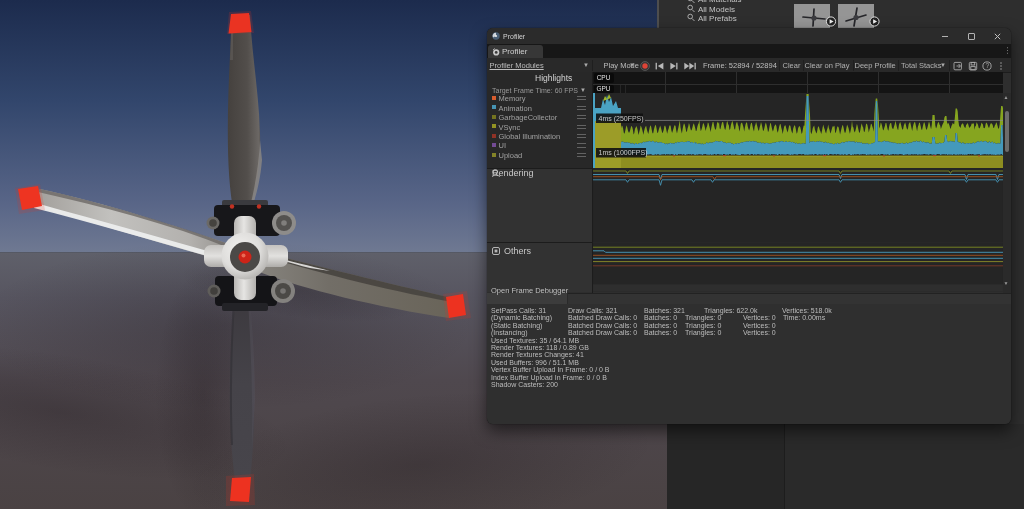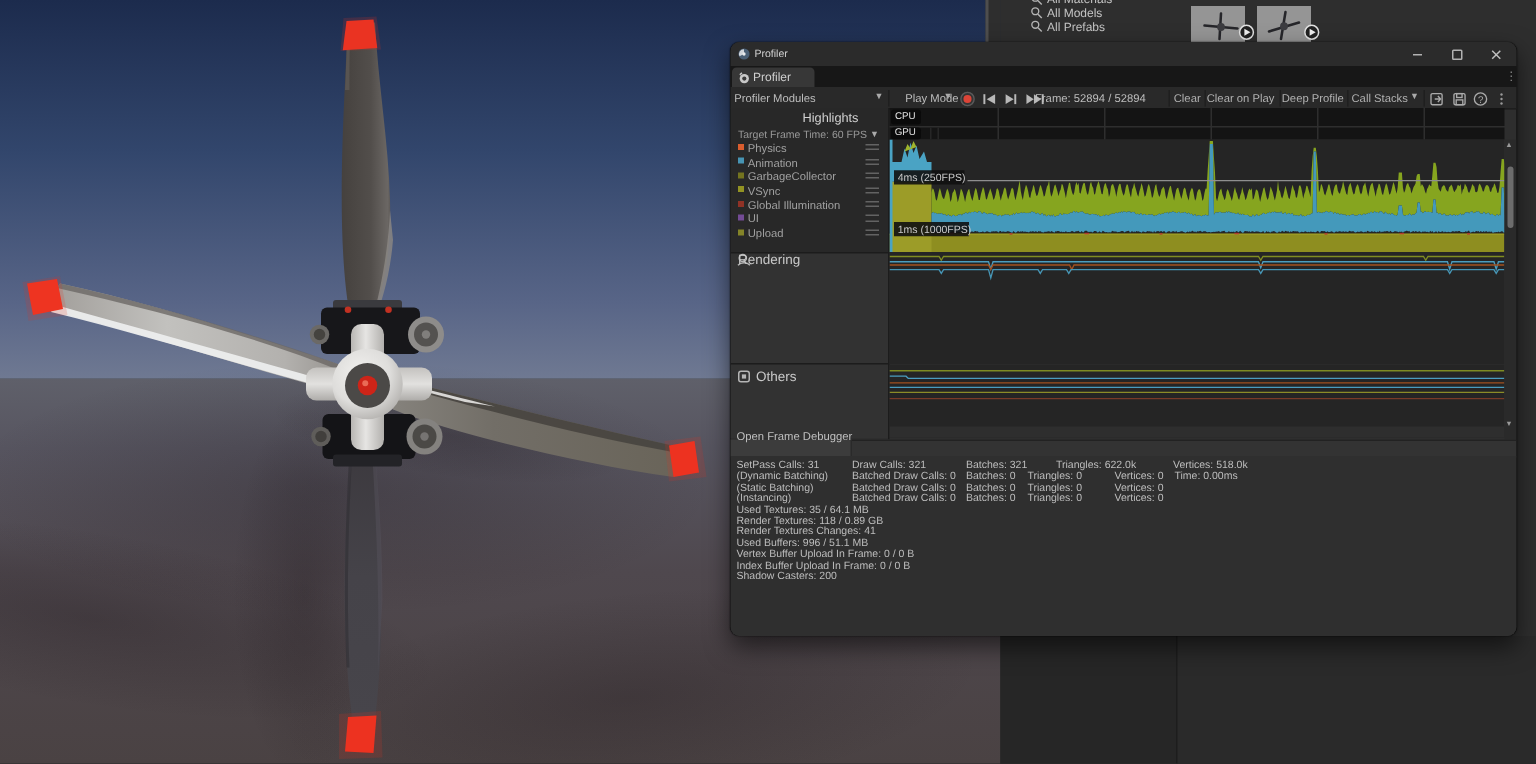--- a/index.html
+++ b/index.html
@@ -198,49 +198,49 @@
   <div class="abs" style="left:0.5px;top:17px;width:55.5px;height:13px;background:#373737;border-radius:3px 3px 0 0;"></div>
   <svg class="abs" style="left:5px;top:19.5px;" width="8" height="8" viewBox="0 0 8 8">
     <circle cx="4.2" cy="4.4" r="3.1" fill="#c8c8c8"></circle>
     <circle cx="4.2" cy="4.4" r="1.4" fill="#3a3a3a"></circle>
     <path d="M1.2,1.8 L2.6,0.6" stroke="#c8c8c8" stroke-width="1"></path>
   </svg>
   <div class="abs" style="left:15px;top:19px;font-size:8px;color:#cfcfcf;">Profiler</div>
   <div class="abs" style="left:516.5px;top:18px;font-size:8px;color:#8a8a8a;">⋮</div>
 
   <div class="abs" style="left:0;top:30px;width:524px;height:14px;background:#292929;border-bottom:0.5px solid #1d1d1d;"></div>
-  <div class="tbt" style="left:2.5px;">Profiler Modules</div>
+  <div class="tbt" style="left:2.5px;text-decoration:underline;">Profiler Modules</div>
   <div class="arr" style="left:96px;top:34px;">▼</div>
   <div class="sep" style="left:104.5px;"></div>
   <div class="tbt" style="left:106.5px;margin-left:10px;">Play Mode</div>
   <div class="arr" style="left:142px;top:34px;">▼</div>
 
   <svg class="abs" style="left:150px;top:31.5px;" width="62" height="12" viewBox="0 0 62 12">
     <circle cx="8" cy="6" r="5" fill="#343434"></circle>
     <circle cx="8" cy="6" r="4.4" fill="none" stroke="#5a5a5a" stroke-width="0.9"></circle>
     <circle cx="8" cy="6" r="2.7" fill="#dc4437"></circle>
     <g fill="#b8b8b8">
       <rect x="18.6" y="2.8" width="1.3" height="6.6"></rect>
       <path d="M26.4,2.8 L20.8,6.1 L26.4,9.4 Z"></path>
       <path d="M33.4,2.8 L38.8,6.1 L33.4,9.4 Z"></path>
       <rect x="39.2" y="2.8" width="1.3" height="6.6"></rect>
       <path d="M47.3,2.8 L52.2,6.1 L47.3,9.4 Z"></path>
       <path d="M52.3,2.8 L57.2,6.1 L52.3,9.4 Z"></path>
       <rect x="57.5" y="2.8" width="1.3" height="6.6"></rect>
     </g>
   </svg>
-  <div class="tbt" style="left:203px;">Frame: 52894 / 52894</div>
+  <div class="tbt" style="left:216px;">Frame: 52894 / 52894</div>
   <div class="sep" style="left:291.5px;"></div>
   <div class="tbt" style="left:295.5px;color:#b2b2b2;">Clear</div>
   <div class="sep" style="left:315.5px;"></div>
   <div class="tbt" style="left:317.5px;color:#b2b2b2;">Clear on Play</div>
   <div class="sep" style="left:366px;"></div>
   <div class="tbt" style="left:367.5px;color:#b2b2b2;">Deep Profile</div>
   <div class="sep" style="left:410.5px;"></div>
-  <div class="tbt" style="left:414px;color:#b2b2b2;">Call Stacks</div>
+  <div class="tbt" style="left:414px;color:#b2b2b2;">Total Stacks</div>
   <div class="arr" style="left:453px;top:34px;">▼</div>
   <div class="sep" style="left:462px;"></div>
   <svg class="abs" style="left:465px;top:31.5px;" width="56" height="12" viewBox="0 0 56 12">
     <g stroke="#ababab" stroke-width="0.9" fill="none">
       <rect x="2" y="2.4" width="7.4" height="7.4" rx="1"></rect>
       <path d="M4.5,6 L8.2,6 M6.6,4 L8.4,6 L6.6,8"></path>
       <rect x="17.3" y="2.4" width="7.4" height="7.4" rx="1"></rect>
       <rect x="19.1" y="2.4" width="3.6" height="2.6"></rect>
       <rect x="18.8" y="6.6" width="4.4" height="3.2"></rect>
       <circle cx="35" cy="6" r="4.1"></circle>
@@ -258,21 +258,21 @@
   <div class="abs" style="left:0;top:214.2px;width:104.5px;height:0.8px;background:#1c1c1c;"></div>
   <div class="abs" style="left:104.5px;top:44px;width:1px;height:220.5px;background:#1c1c1c;"></div>
 
   <div class="abs" style="left:5px;top:44.5px;font-size:8.5px;color:#d2d2d2;padding-left:43px;">Highlights</div>
   <div class="abs" style="left:5px;top:58.5px;font-size:7px;color:#989898;">Target Frame Time: 60 FPS</div>
   <div class="arr" style="left:93px;top:59px;">▼</div>
 
   <div class="abs" style="left:0;top:65.5px;width:104px;">
     <div class="li">
         <span class="sq" style="background:#e8622f;"></span>
-        <span class="lt">Physics</span>
+        <span class="lt">Memory</span>
         <span class="hd">
           <i></i>
           <i></i>
         </span>
       </div>
     <div class="li">
         <span class="sq" style="background:#4a9dbf;"></span>
         <span class="lt">Animation</span>
         <span class="hd">
           <i></i>

